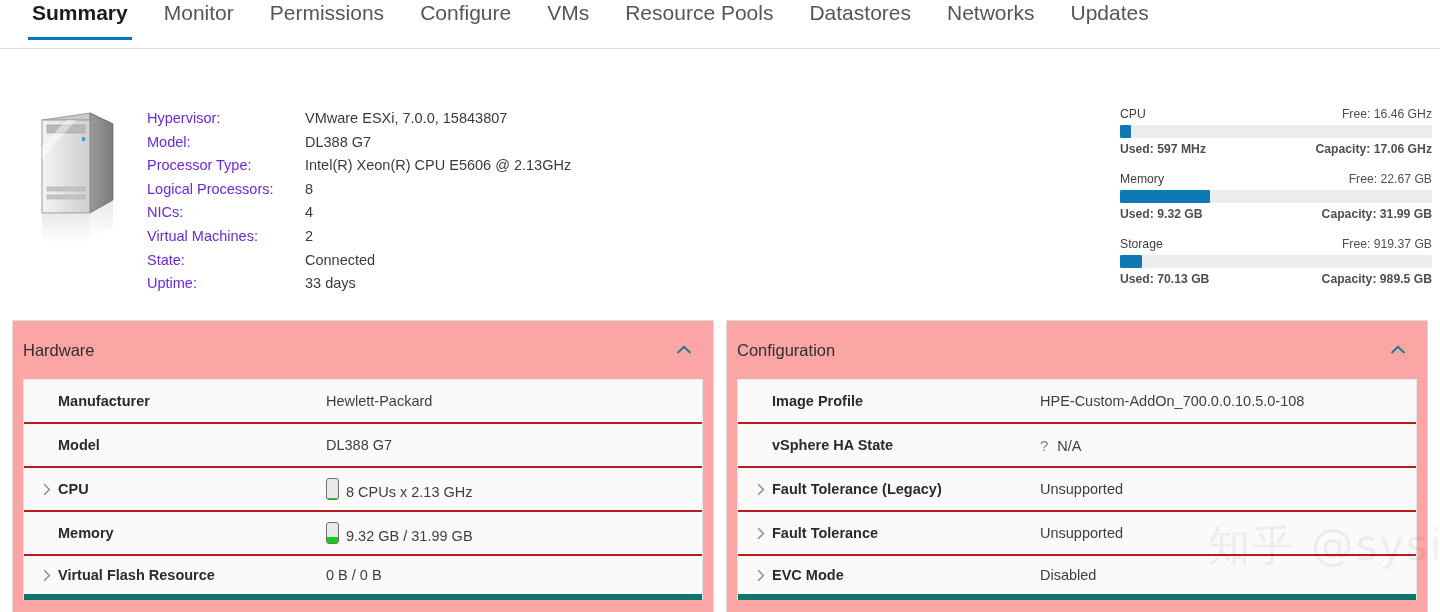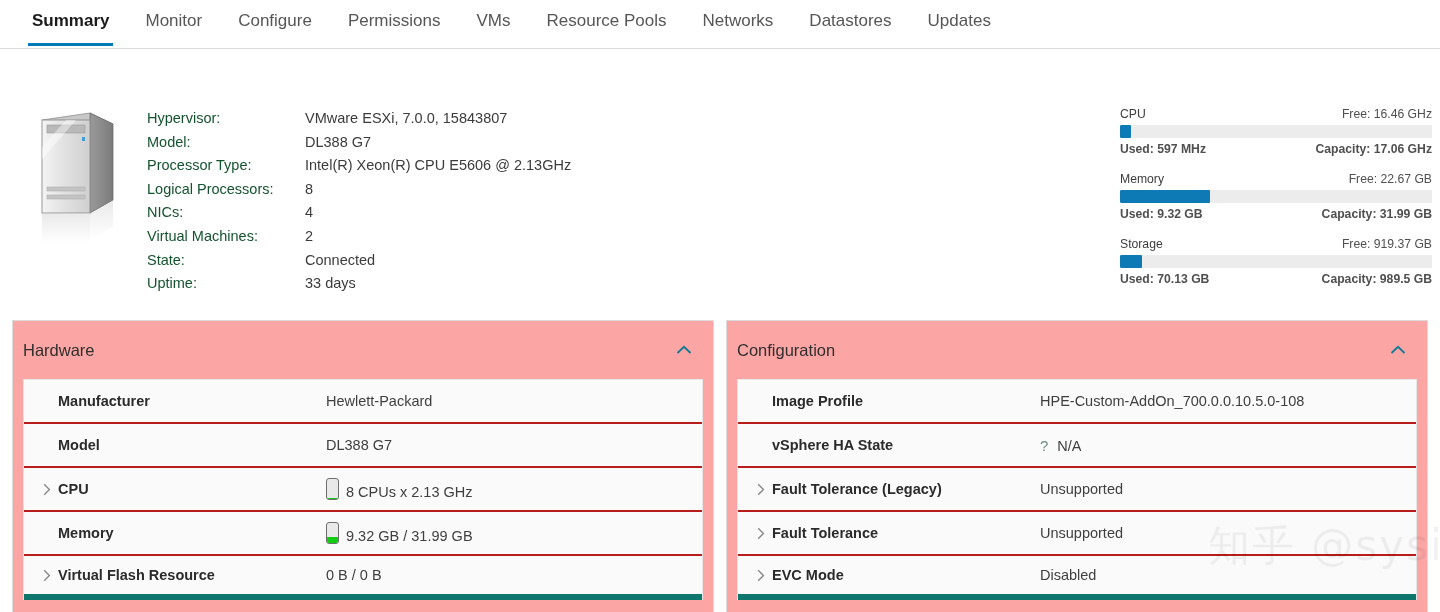--- a/index.html
+++ b/index.html
@@ -16,23 +16,23 @@
   .tabbar {
     position: relative;
     height: 49px;
     border-bottom: 1px solid #dcdcdc;
     display: flex;
     align-items: flex-start;
     padding-left: 14px;
   }
   .tab {
     position: relative;
-    font-size: 17px;
+    font-size: 21px;
     color: #565656;
-    padding: 11px 18px 14px 18px;
+    padding: 1px 18px 14px 18px;
     white-space: nowrap;
     cursor: pointer;
   }
   .tab.active {
     color: #1b1b1b;
     font-weight: bold;
   }
   .tab.active::after {
     content: "";
     position: absolute;
@@ -56,21 +56,21 @@
   }
 
   
   .props {
     position: absolute;
     left: 147px; top: 58px;
     font-size: 14.5px;
     line-height: 23.6px;
   }
   .prop-row { display: flex; }
-  .prop-label { width: 158px; color: #14532d; }
+  .prop-label { width: 158px; color: #6d28d9; }
   .prop-value { color: #3b3b3b; white-space: nowrap; }
 
   
   .gauges {
     position: absolute;
     left: 1120px; top: 58px;
     width: 312px;
   }
   .gauge { margin-bottom: 16px; }
   .gauge-top, .gauge-bottom {
@@ -198,26 +198,26 @@
     pointer-events: none;
     font-family: "DejaVu Sans", sans-serif;
   }
 </style>
 </head>
 <body>
 
 <div class="tabbar">
     <div class="tab active">Summary</div>
     <div class="tab">Monitor</div>
+    <div class="tab">Permissions</div>
     <div class="tab">Configure</div>
-    <div class="tab">Permissions</div>
     <div class="tab">VMs</div>
     <div class="tab">Resource Pools</div>
+    <div class="tab">Datastores</div>
     <div class="tab">Networks</div>
-    <div class="tab">Datastores</div>
     <div class="tab">Updates</div>
   </div>
 
 <div class="summary">
 
   <div class="server-icon">
     <svg width="104" height="145" viewBox="0 0 104 145">
       <defs>
         <linearGradient id="frontg" x1="0" y1="0" x2="1" y2="0">
           <stop offset="0%" stop-color="#f4f4f4"></stop>

